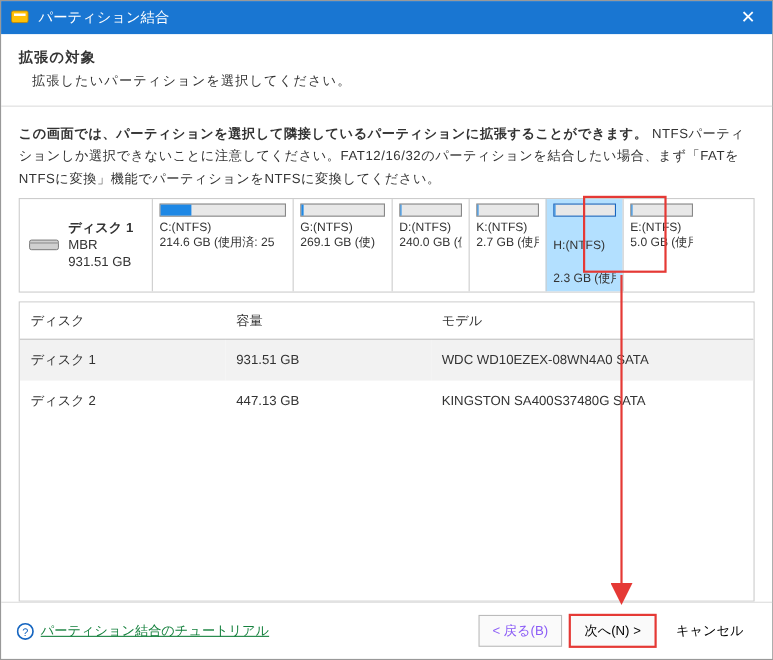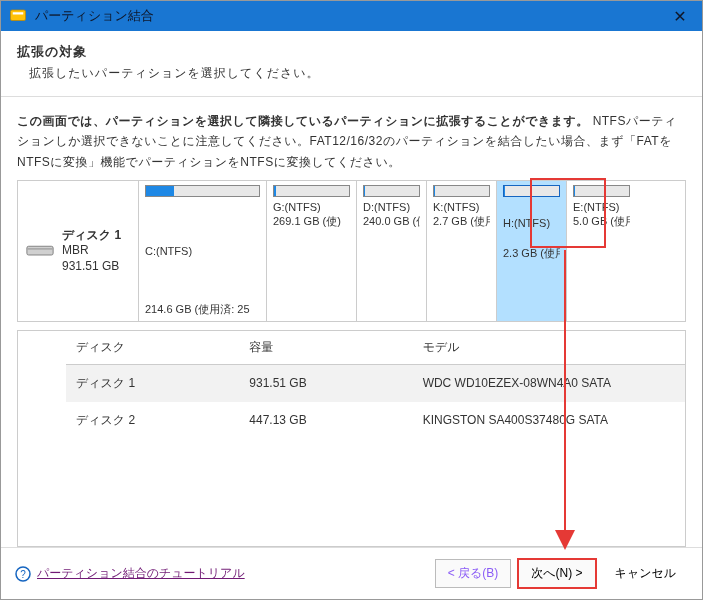--- a/index.html
+++ b/index.html
@@ -1,51 +1,51 @@
 <!DOCTYPE html>
 <html><head>
 <meta charset="utf-8">
 <style>
 * { box-sizing: border-box; margin: 0; padding: 0; }
 body { font-family: "Meiryo", "MS PGothic", sans-serif; font-size: 12px; color: #333; background: #fff; width: 703px; height: 600px; overflow: hidden; position: relative; }
 .window { width: 703px; height: 600px; border: 1px solid #999; display: flex; flex-direction: column; }
-.titlebar { background: #1976d2; color: #0f172a; height: 30px; display: flex; align-items: center; padding: 0 8px; }
+.titlebar { background: #1976d2; color: #ffffff; height: 30px; display: flex; align-items: center; padding: 0 8px; }
 .titlebar-icon { width: 18px; height: 18px; margin-right: 8px; display:flex; align-items:center; justify-content:center;}
 .titlebar-text { flex: 1; font-size: 13px; }
 .close-btn { width: 28px; height: 28px; display: flex; align-items: center; justify-content: center; font-size: 16px; cursor: pointer; }
 .header { padding: 12px 16px 14px 16px; border-bottom: 1px solid #ddd; }
 .header-title { font-weight: bold; font-size: 13px; margin-bottom: 4px; letter-spacing: 1px; }
 .header-sub { font-size: 12px; color: #333; padding-left: 12px; letter-spacing: 1px;}
 .content { padding: 14px 16px 0 16px; flex: 1; overflow: hidden; display:flex; flex-direction:column;justify-content:space-between;}
 .desc { font-size: 12px; line-height: 1.7; margin-bottom: 8px; letter-spacing: 0.5px;}
 .desc b{font-weight:bold;}
 .disk-row { display: flex; border: 1px solid #ccc; background:#fff; margin-bottom: 8px; overflow:hidden;}
 .disk-label { width: 120px; padding: 6px 8px; display:flex; align-items:center; gap:8px;}
 .disk-label .dicon{width:28px;height:20px;}
 .disk-label .dtext{display:flex;flex-direction:column;line-height:1.3;}
 .partition { border-left: 1px solid #ccc; padding: 4px 6px 4px 6px; min-width: 0; display:flex; flex-direction:column; justify-content:flex-start; position:relative; overflow: hidden;}
-.partition.c{flex:0 0 128px;gap:44px;}
+.partition.c{flex:0 0 128px;}
 .partition.g{flex:0 0 90px;}
 .partition.d{flex:0 0 70px;}
 .partition.k{flex:0 0 70px;}
 .partition.h{flex:0 0 70px;}
 .partition.e{flex:0 0 70px;}
 .pbar { height: 12px; border: 1px solid #888; background:#e8e8e8; margin-bottom: 3px; position:relative;}
 .pbar .fill{position:absolute;left:0;top:0;bottom:0;background:#1e88e5;}
 .partition.selected { background:#b3e0ff;gap:16px; }
 .partition.selected .pbar{border-color:#1565c0;}
 .ptext{font-size:11px; white-space:nowrap; overflow:hidden; line-height:1.3;}
 .red-box { position:absolute; border:2px solid #e53935; pointer-events:none; z-index:10;}
-.table-wrap { border:1px solid #ccc; flex:1; min-height:0; overflow:hidden;padding-left:48px;}
+.table-wrap { border:1px solid #ccc; flex:1; min-height:0; overflow:hidden;}
 table { width:100%; border-collapse:collapse; font-size:12px;}
 thead th { text-align:left; padding:8px 10px; background:#fff; border-bottom:1px solid #ccc; font-weight:normal; color:#333;}
 tbody td { padding:10px 10px; }
 tbody tr:nth-child(odd){background:#f2f2f2;}
 .footer { border-top:1px solid #ddd; padding:10px 14px; display:flex; align-items:center; gap:6px;}
-.help-link { color:#701a75; text-decoration:underline; display:flex; align-items:center; gap:6px; cursor:pointer;}
+.help-link { color:#15803d; text-decoration:underline; display:flex; align-items:center; gap:6px; cursor:pointer;}
 .help-icon{width:16px;height:16px;}
 .spacer{flex:1;}
 .btn { border:1px solid #bbb; background:#fafafa; padding:5px 12px; font-size:12px; cursor:pointer; min-width:72px; text-align:center;}
 .btn:disabled{color:#8b5cf6; cursor:default;}
 .btn.primary-outline{border:2px solid #e53935;}
 .arrow-svg{position:absolute; pointer-events:none; z-index:9;}
 </style>
 </head>
 <body>
 

